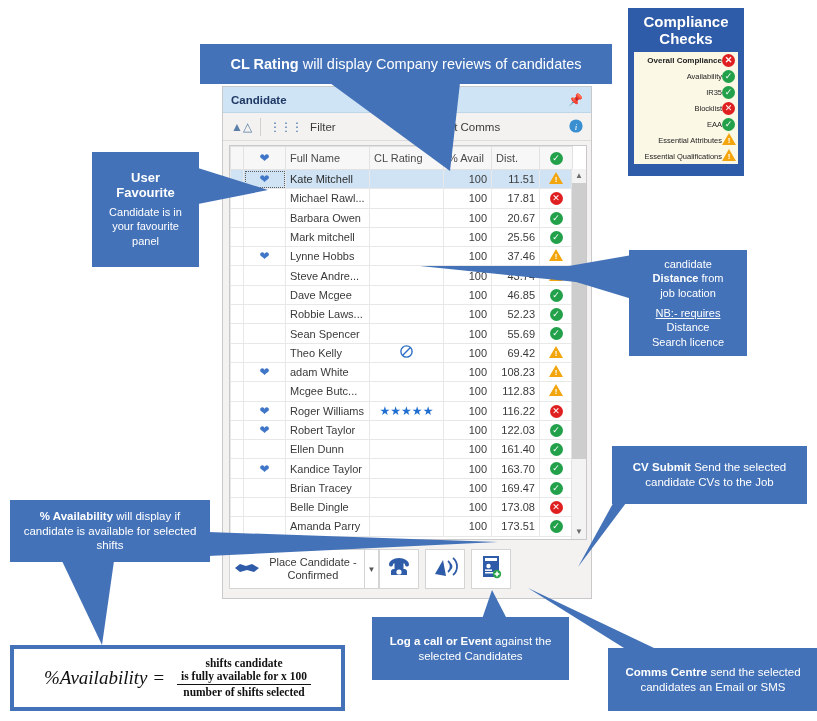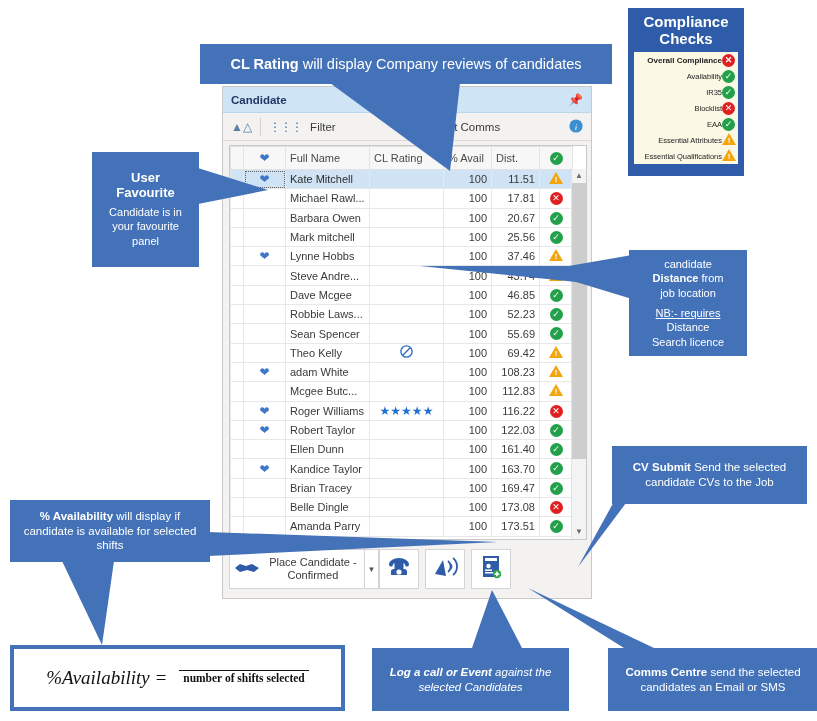--- a/index.html
+++ b/index.html
@@ -510,26 +510,29 @@
   <polygon points="0,0 0,24 290,10" fill="#4472b8"></polygon>
 </svg>
 <svg class="tail" style="left:62px; top:561px; width:70px; height:86px;">
   <polygon points="0,0 52,0 40,84" fill="#4472b8"></polygon>
 </svg>
 
 <div id="formulaBox">
   <div id="formulaInner">
     <div id="flhs">%Availability =</div>
     <div id="frac">
+      <div id="fnum">
+        <span>shifts candidate</span><br><span>is fully available for x 100</span>
+      </div>
       <div id="fden">number of shifts selected</div>
     </div>
   </div>
 </div>
 
-<div class="callout" style="left:372px; top:648px; width:197px; height:63px; font-size:11.5px;font-style:italic;">
+<div class="callout" style="left:372px; top:617px; width:197px; height:63px; font-size:11.5px;">
   <span>
     <b>Log a call or Event</b><span> against the selected Candidates</span>
   </span>
 </div>
 <svg class="tail" style="left:472px; top:590px; width:68px; height:62px;">
   <polygon points="20,0 0,58 50,58" fill="#4472b8"></polygon>
 </svg>
 
 <div class="callout" style="left:608px; top:648px; width:210px; height:63px; font-size:11.5px;">
   <span>

